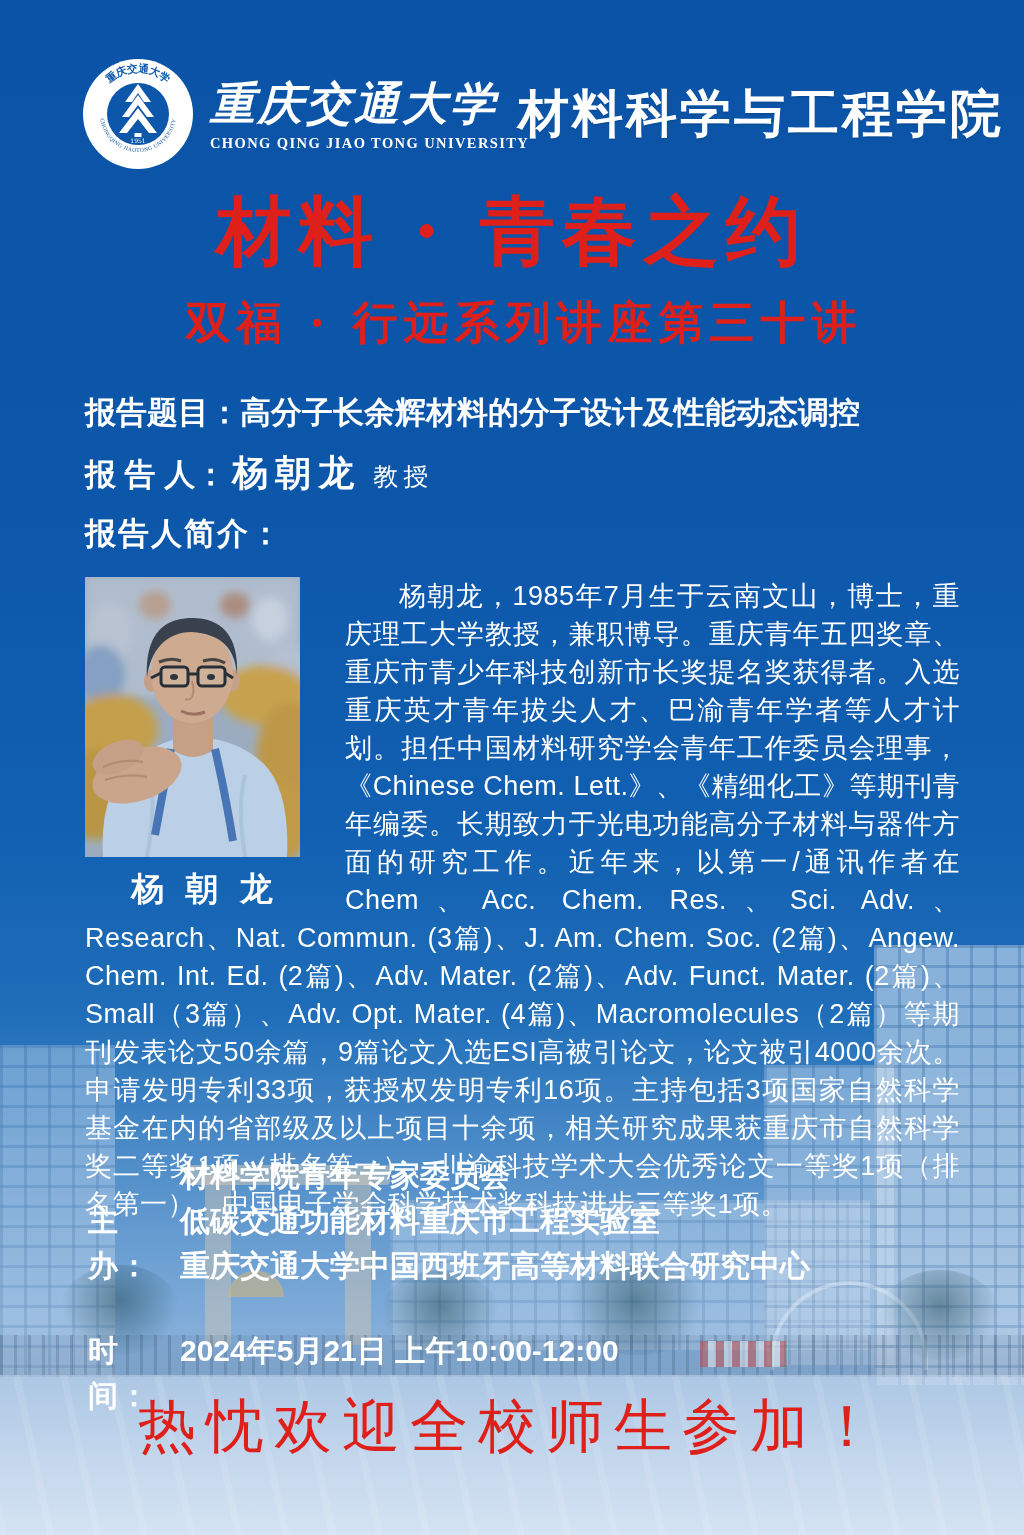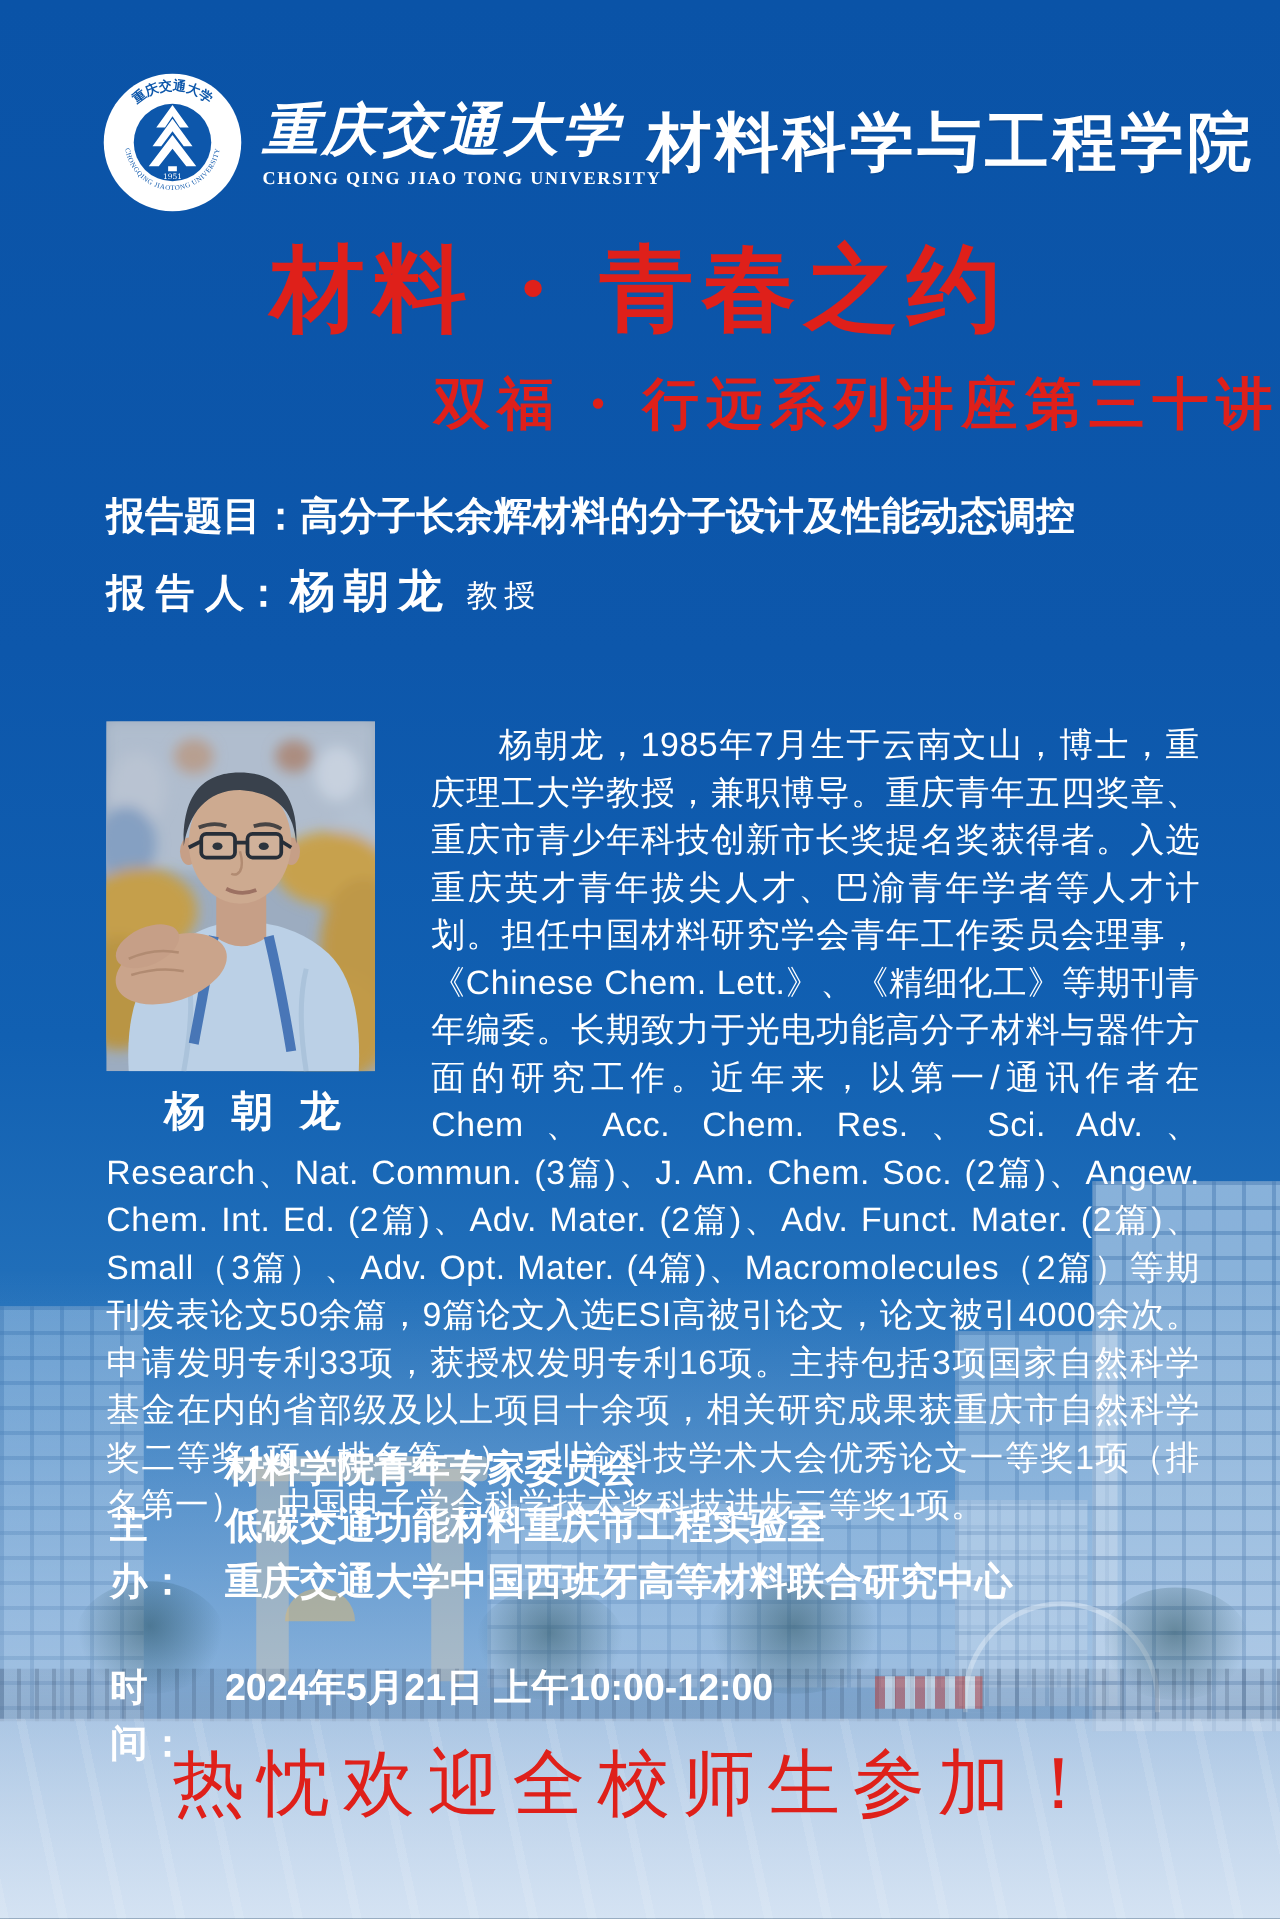--- a/index.html
+++ b/index.html
@@ -50,21 +50,21 @@
     font-size:45px;letter-spacing:3px;line-height:56px;white-space:nowrap;}
   .univ-en{font-family:"Liberation Serif","DejaVu Serif",serif;font-weight:bold;font-size:14.5px;
     letter-spacing:1.4px;margin-top:3px;white-space:nowrap;}
   .college{font-size:51px;font-weight:bold;letter-spacing:3px;white-space:nowrap;
     text-shadow:0 2px 0 rgba(0,0,0,.08);}
   
   .red{color:#df201a;}
   .title-main{position:absolute;top:182px;left:0;right:0;text-align:center;
     font-family:"DejaVu Serif","Liberation Serif",serif;font-weight:bold;font-size:75px;
     letter-spacing:7px;white-space:nowrap;}
-  .title-sub{position:absolute;top:293px;left:0;right:0;text-align:right;
+  .title-sub{position:absolute;top:293px;left:0;right:0;text-align:center;
     font-family:"DejaVu Serif","Liberation Serif",serif;font-weight:bold;font-size:45px;
     letter-spacing:6px;white-space:nowrap;padding-left:24px;}
   
   .topic-line{position:absolute;top:392px;left:85px;right:55px;font-size:31px;font-weight:bold;white-space:nowrap;}
   .speaker-line{position:absolute;top:449px;left:85px;font-size:31px;font-weight:bold;white-space:nowrap;}
   .speaker-line .name{font-size:36px;letter-spacing:7px;margin-left:6px;}
   .speaker-line .prof{font-size:25px;font-weight:normal;letter-spacing:5px;margin-left:12px;}
   .intro-label{position:absolute;top:513px;left:85px;font-size:31px;font-weight:bold;letter-spacing:2px;}
   
   .bio-wrap{position:absolute;top:577px;left:85px;right:64px;}
@@ -138,20 +138,21 @@
 
   <div class="title-main red">材料 · 青春之约</div>
   <div class="title-sub red">双福 · 行远系列讲座第三十讲</div>
 
   <div class="topic-line">
     <span>报告题目：</span><span>高分子长余辉材料的分子设计及性能动态调控</span>
   </div>
   <div class="speaker-line">
     <span>报 告 人：</span><span class="name">杨朝龙</span><span class="prof">教授</span>
   </div>
+  <div class="intro-label">报告人简介：</div>
 
   <div class="bio-wrap">
     <div class="photo-card">
       <svg viewBox="0 0 215 280">
         <defs>
           <filter id="pb1" x="-40%" y="-40%" width="180%" height="180%">
               <feGaussianBlur stdDeviation="5"></feGaussianBlur>
             </filter>
           <filter id="pb2" x="-40%" y="-40%" width="180%" height="180%">
               <feGaussianBlur stdDeviation="2.5"></feGaussianBlur>

